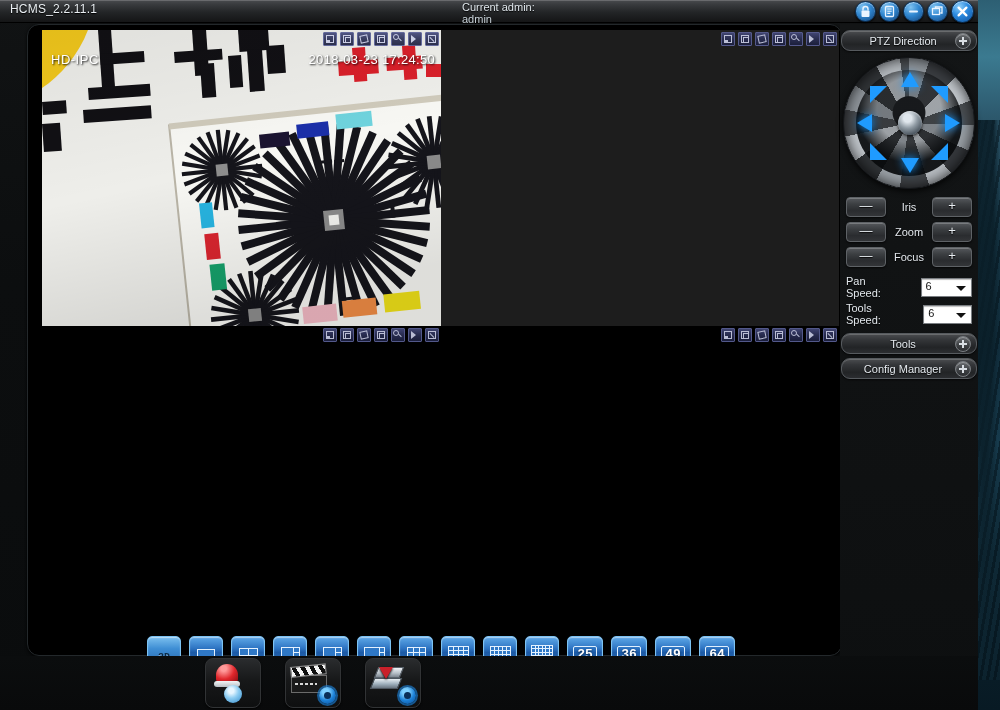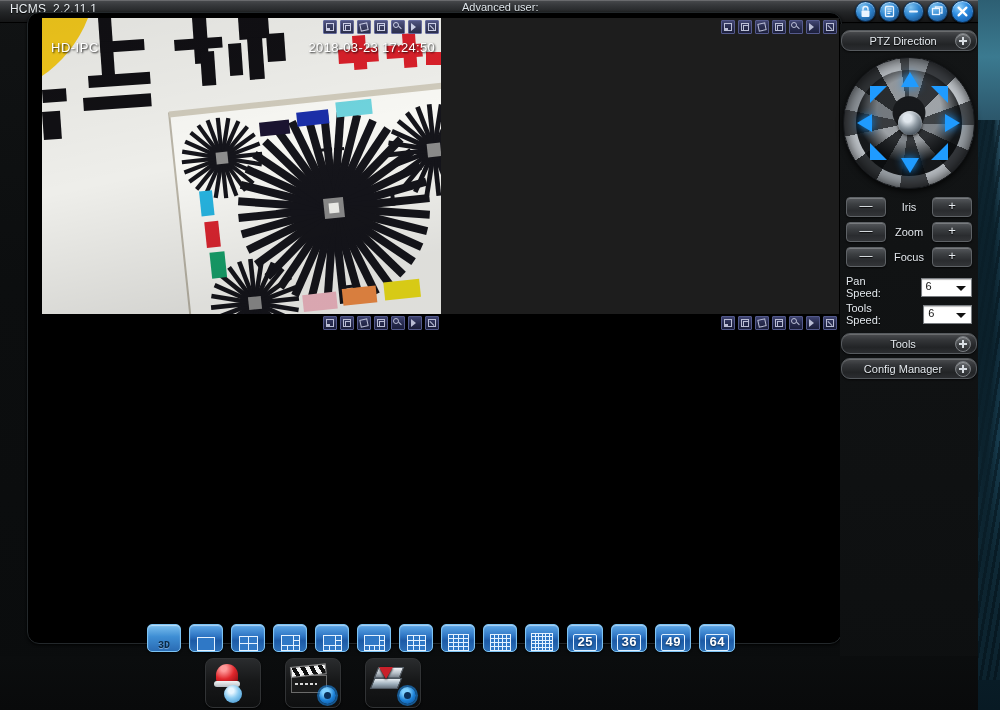--- a/index.html
+++ b/index.html
@@ -63,21 +63,21 @@
     position:relative;cursor:pointer;
   }
   .winbtn svg{position:absolute;left:0;top:0;}
   .winbtn.close{
     background:radial-gradient(circle at 35% 28%, #8fd0fb 0%, #2a8ae0 42%, #0d4f9a 100%);
     width:21px;height:21px;
   }
 
   
   #videoframe{
-    position:absolute;left:27px;top:12px;width:813px;height:630px;
+    position:absolute;left:27px;top:24px;width:813px;height:630px;
     background:#000;border-radius:12px;
     border:1px solid #23282b;
     box-shadow:inset 0 0 0 1px #000, 0 1px 3px rgba(0,0,0,.9);
   }
   #grid{
     position:absolute;left:14px;top:5px;width:797px;height:592px;
     background:#111;
     display:grid;grid-template-columns:399px 398px;grid-template-rows:296px 296px;
   }
   .pane{position:relative;background:#1d1d1d;overflow:hidden;}
@@ -317,21 +317,21 @@
 </head>
 <body>
 
 <div id="wallpaper"></div>
 
 <div id="app">
 
   <div id="titlebar">
     <div class="app-title">HCMS_2.2.11.1</div>
     <div class="current-user">
-      <div>Advanced user:</div>
+      <div>Current admin:</div>
       <div class="u-val">admin</div>
     </div>
     <div id="winbtns">
       <div class="winbtn">
         <svg width="19" height="19" viewBox="0 0 19 19">
             <rect x="5.5" y="8.5" width="8" height="6.5" rx="1" fill="#eaf4ff"></rect>
             <path d="M7 8.5V7a2.5 2.5 0 0 1 5 0v1.5" stroke="#eaf4ff" stroke-width="1.4" fill="none"></path>
           </svg>
       </div>
       <div class="winbtn">

